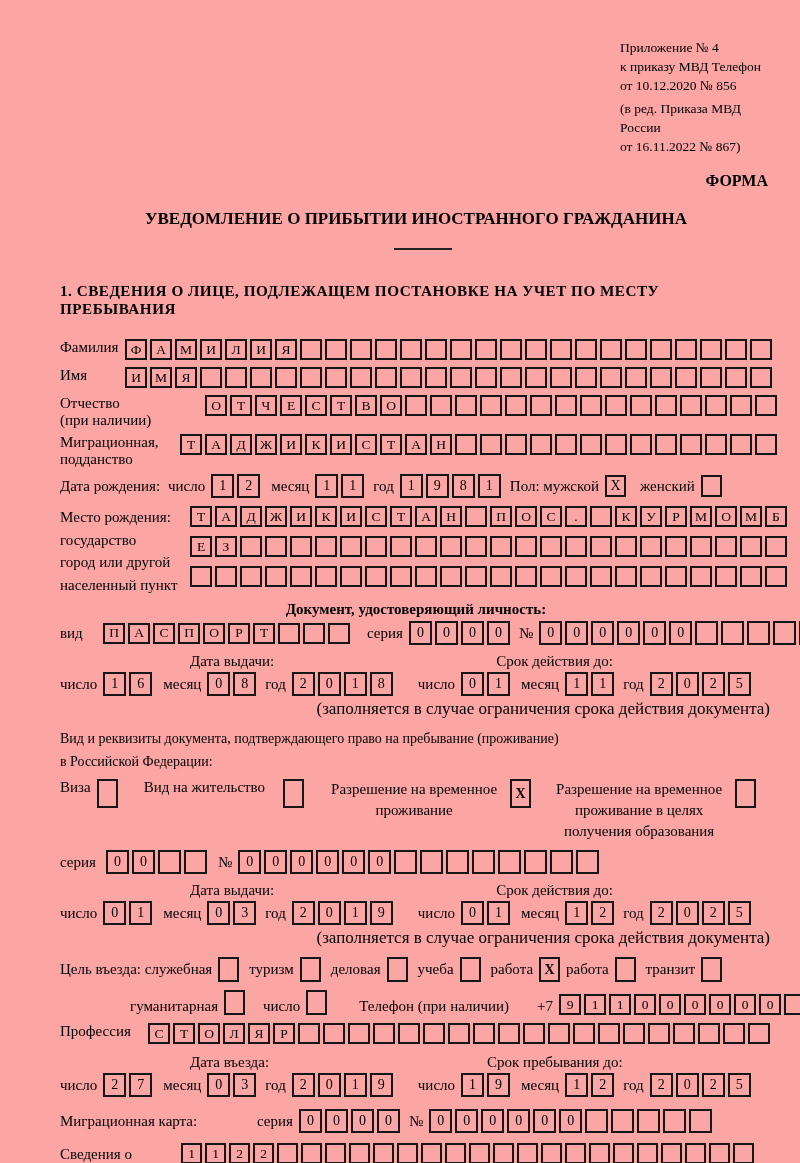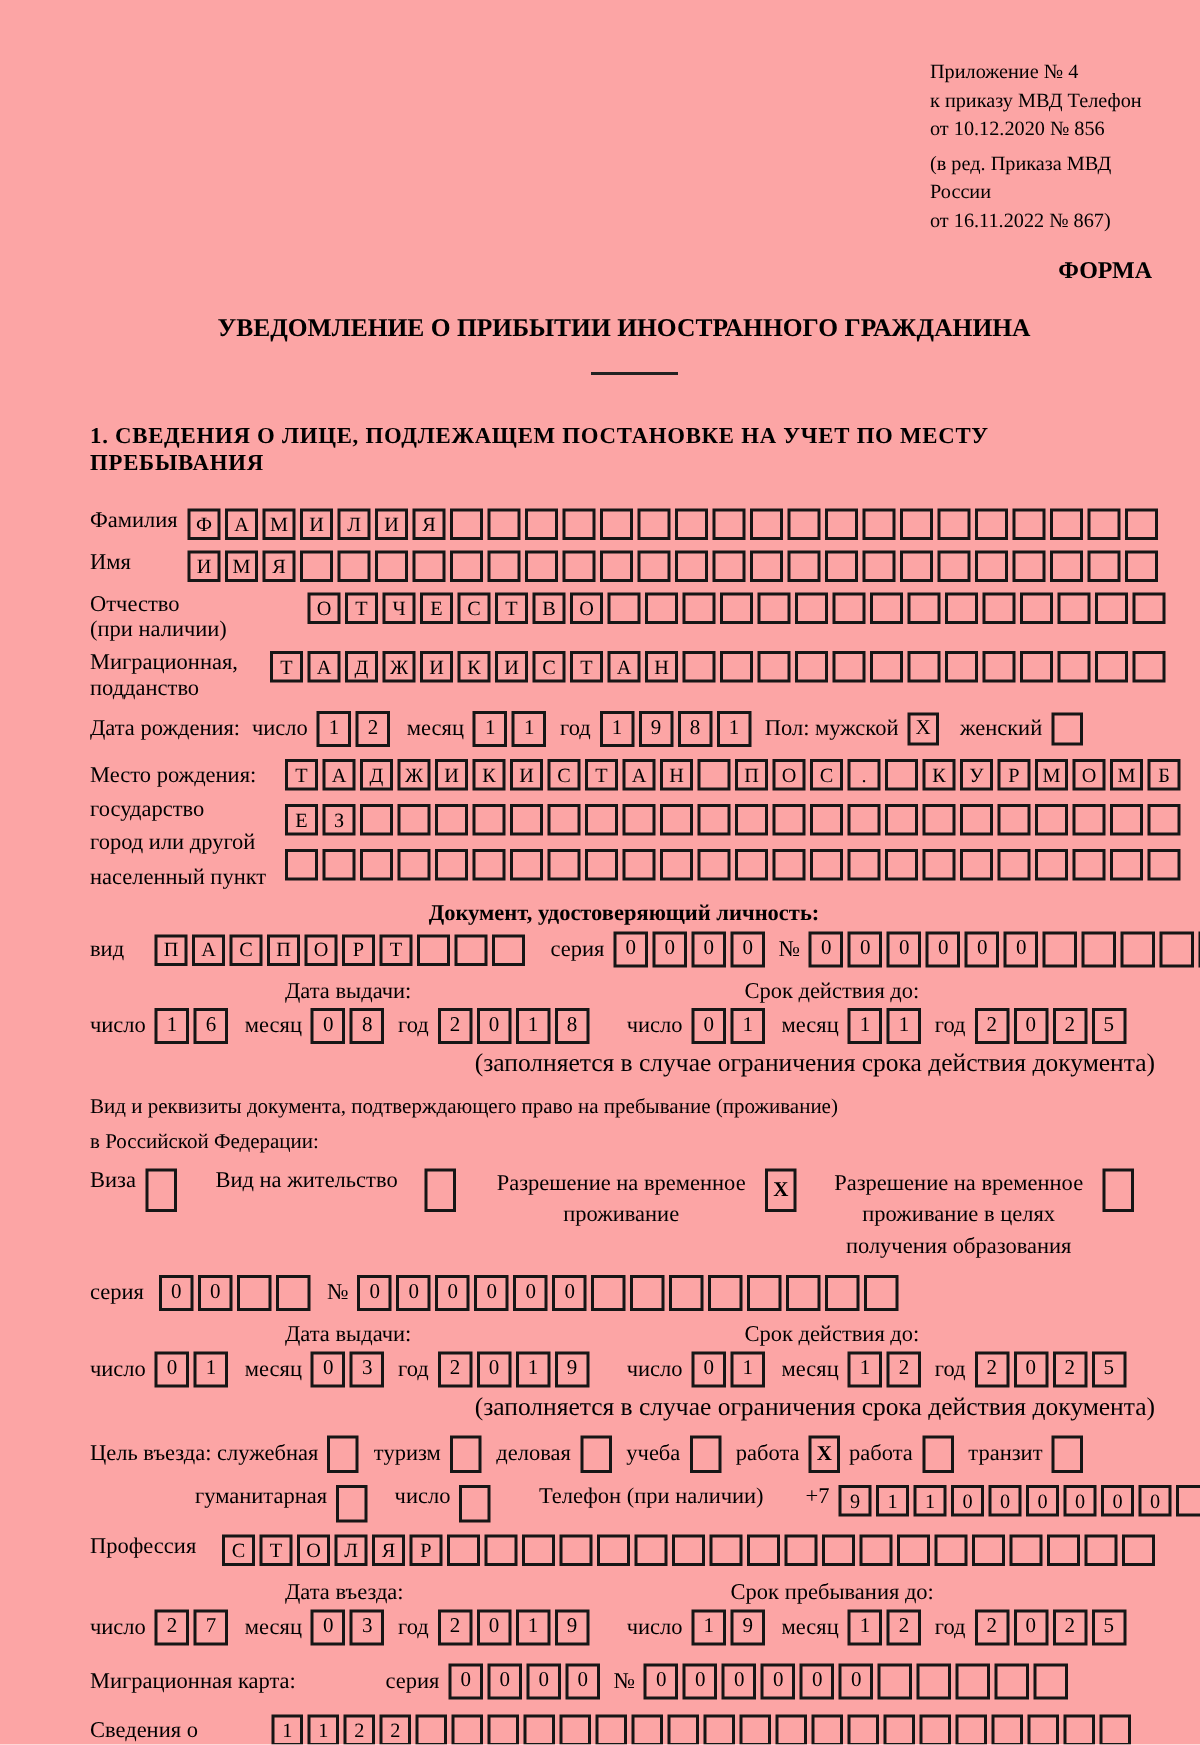--- a/index.html
+++ b/index.html
@@ -474,21 +474,21 @@
     <span class="dlab gap10">учеба</span>
     <span class="chk"></span>
     <span class="dlab gap10">работа</span>
     <span class="chk">X</span>
     <span class="dlab gap6">работа</span>
     <span class="chk"></span>
     <span class="dlab gap10">транзит</span>
     <span class="chk"></span>
   </div>
 
-  <div class="frow" style="margin-top:8px;align-items:flex-start;">
+  <div class="frow" style="margin-top:8px;align-items:flex-end;">
     <span class="dlab" style="margin-left:70px;">гуманитарная</span>
     <span class="chk"></span>
     <span class="dlab" style="margin-left:18px;">число</span>
     <span class="chk"></span>
     <span class="dlab" style="margin-left:32px;">Телефон (при наличии)</span>
     <span class="dlab" style="margin-left:22px;">+7</span>
     <span class="cells">
         <span class="cell">9</span>
         <span class="cell">1</span>
         <span class="cell">1</span>

